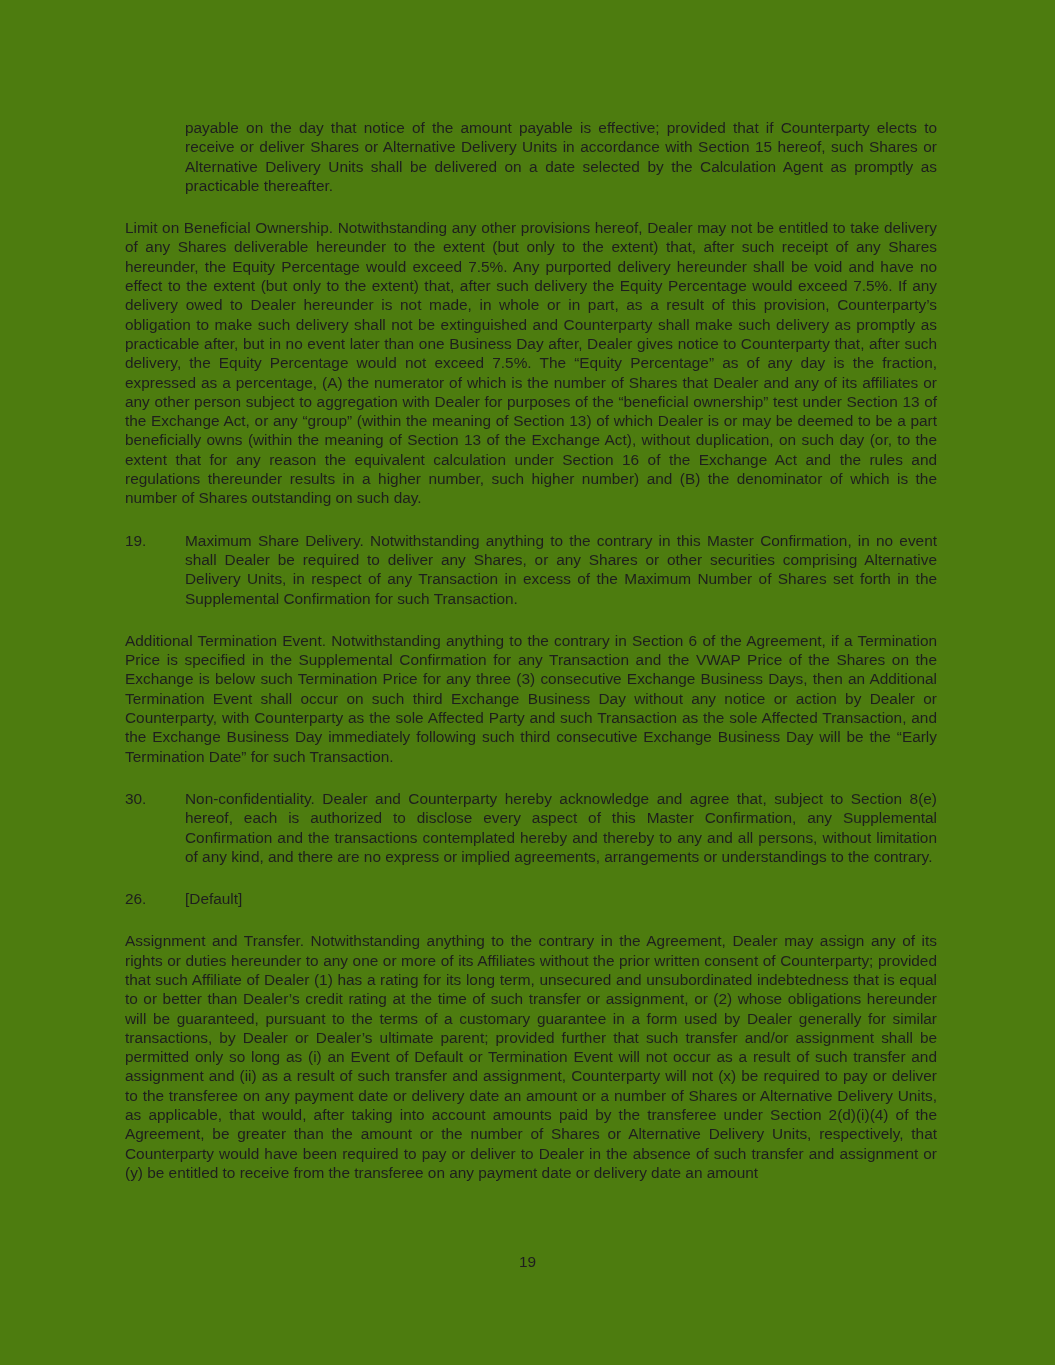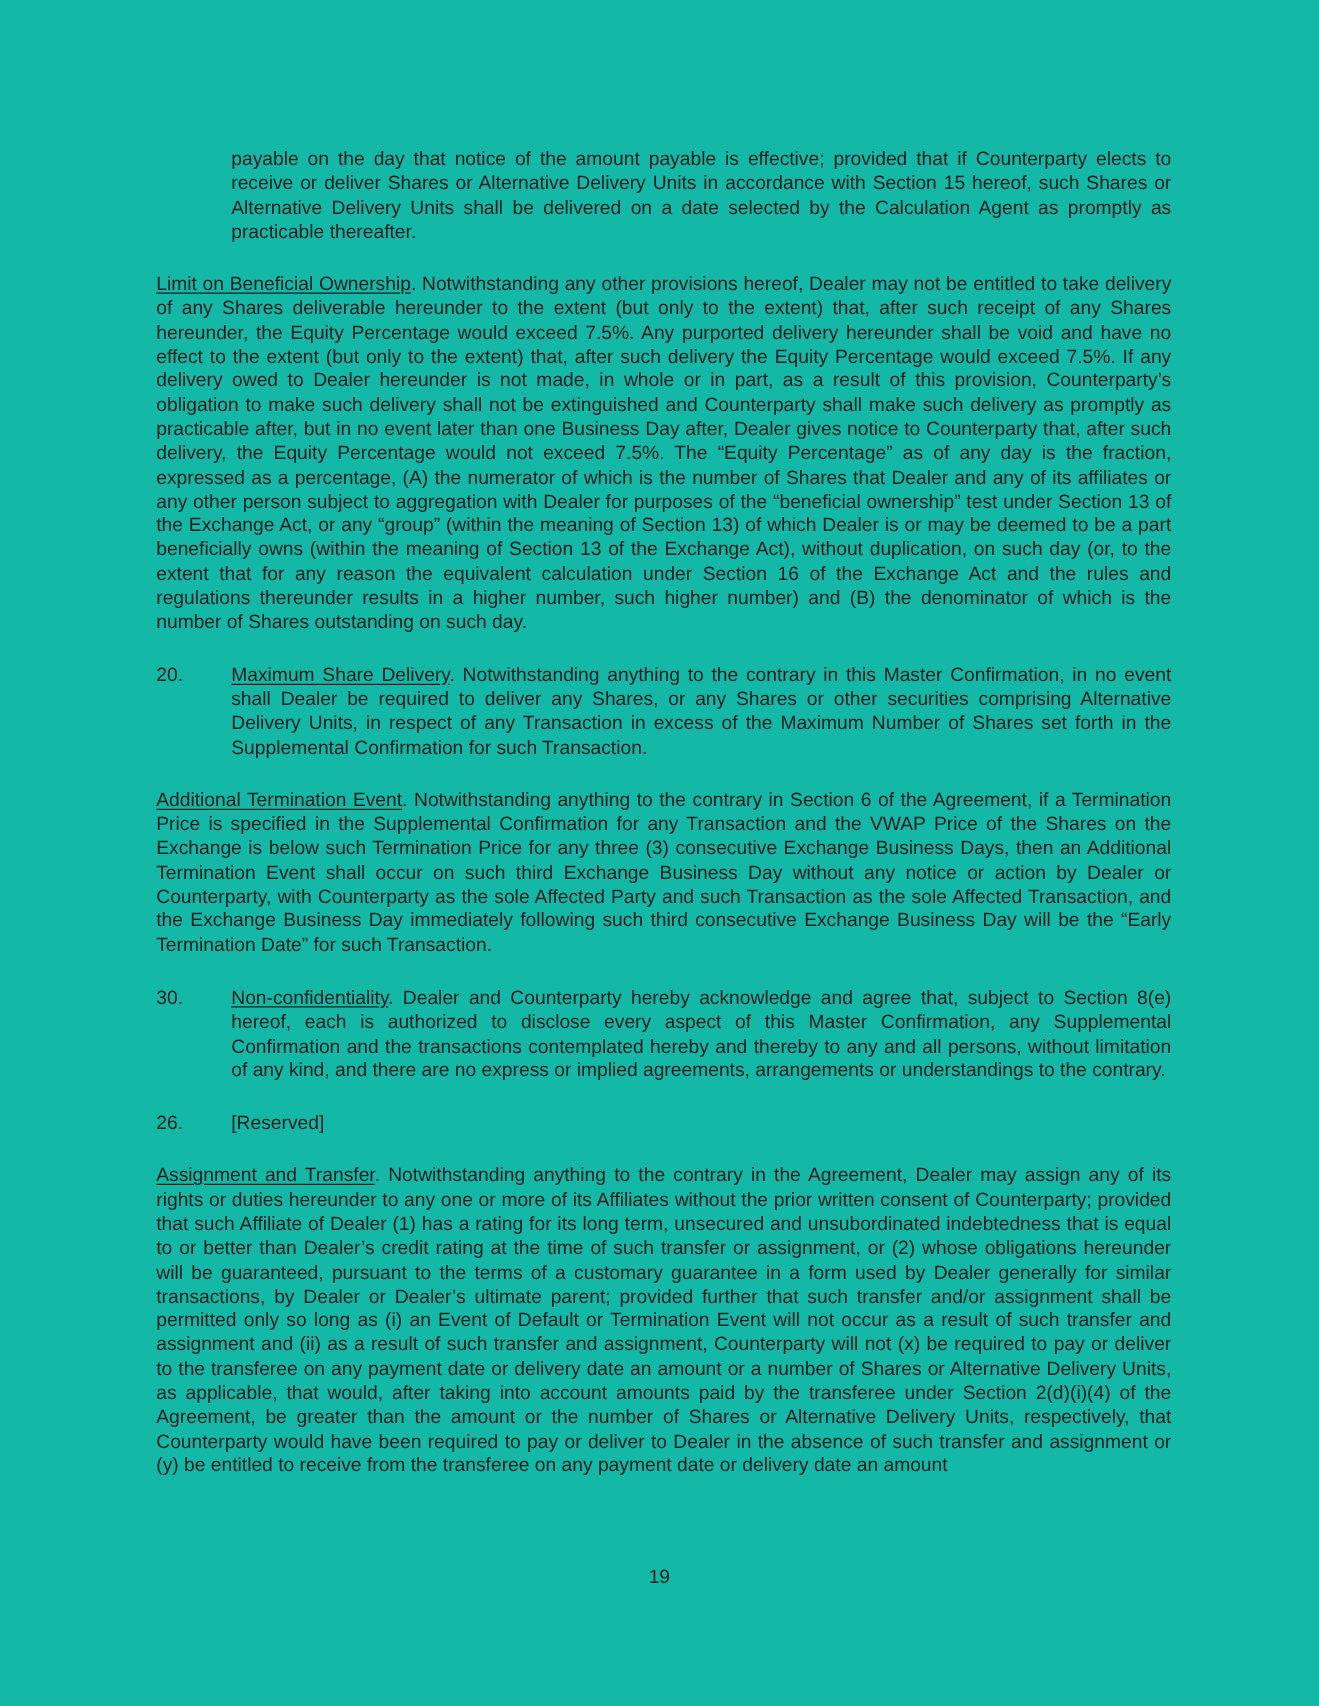--- a/index.html
+++ b/index.html
@@ -15,42 +15,41 @@
     line-height: 19.3px;
     color: #1e1e1e;
     -webkit-font-smoothing: antialiased;
   }
   .page {
     position: relative;
     width: 1055px;
     height: 1365px;
     box-sizing: border-box;
     padding: 118px 118px 0 125px;
-    background: #14b8a6;
+    background: #4d7c0f;
     overflow: hidden;
   }
   .intro {
     margin: 0 0 23px 60px;
     text-align: justify;
   }
   .section {
     display: flex;
     margin: 0 0 23px 0;
   }
   .section .num {
     flex: 0 0 60px;
     width: 60px;
   }
   .section .text {
     flex: 1 1 auto;
     margin: 0;
     text-align: justify;
   }
   .heading {
-    text-decoration: underline;
     text-underline-offset: 2px;
   }
   .page-number {
     position: absolute;
     top: 1252px;
     left: 0;
     width: 1055px;
     text-align: center;
   }
 </style>
@@ -59,36 +58,36 @@
 
 <div class="page">
 
   <p class="intro">payable on the day that notice of the amount payable is effective; provided that if Counterparty elects to receive or deliver Shares or Alternative Delivery Units in accordance with Section 15 hereof, such Shares or Alternative Delivery Units shall be delivered on a date selected by the Calculation Agent as promptly as practicable thereafter.</p>
 
   <div class="section">
     <p class="text"><span class="heading">Limit on Beneficial Ownership</span><span>.  </span><span>Notwithstanding any other provisions hereof, Dealer may not be entitled to take delivery of any Shares deliverable hereunder to the extent (but only to the extent) that, after such receipt of any Shares hereunder, the Equity Percentage would exceed 7.5%.  Any purported delivery hereunder shall be void and have no effect to the extent (but only to the extent) that, after such delivery the Equity Percentage would exceed 7.5%. If any delivery owed to Dealer hereunder is not made, in whole or in part, as a result of this provision, Counterparty’s obligation to make such delivery shall not be extinguished and Counterparty shall make such delivery as promptly as practicable after, but in no event later than one Business Day after, Dealer gives notice to Counterparty that, after such delivery, the Equity Percentage would not exceed 7.5%.  The “Equity Percentage” as of any day is the fraction, expressed as a percentage, (A) the numerator of which is the number of Shares that Dealer and any of its affiliates or any other person subject to aggregation with Dealer for purposes of the “beneficial ownership” test under Section 13 of the Exchange Act, or any “group” (within the meaning of Section 13) of which Dealer is or may be deemed to be a part beneficially owns (within the meaning of Section 13 of the Exchange Act), without duplication, on such day (or, to the extent that for any reason the equivalent calculation under Section 16 of the Exchange Act and the rules and regulations thereunder results in a higher number, such higher number) and (B) the denominator of which is the number of Shares outstanding on such day.</span></p>
   </div>
 
   <div class="section">
-    <div class="num">20.</div>
+    <div class="num">19.</div>
     <p class="text"><span class="heading">Maximum Share Delivery</span><span>.  </span><span>Notwithstanding anything to the contrary in this Master Confirmation, in no event shall Dealer be required to deliver any Shares, or any Shares or other securities comprising Alternative Delivery Units, in respect of any Transaction in excess of the Maximum Number of Shares set forth in the Supplemental Confirmation for such Transaction.</span></p>
   </div>
 
   <div class="section">
     <p class="text"><span class="heading">Additional Termination Event</span><span>.  </span><span>Notwithstanding anything to the contrary in Section 6 of the Agreement, if a Termination Price is specified in the Supplemental Confirmation for any Transaction and the VWAP Price of the Shares on the Exchange is below such Termination Price for any three (3) consecutive Exchange Business Days, then an Additional Termination Event shall occur on such third Exchange Business Day without any notice or action by Dealer or Counterparty, with Counterparty as the sole Affected Party and such Transaction as the sole Affected Transaction, and the Exchange Business Day immediately following such third consecutive Exchange Business Day will be the “Early Termination Date” for such Transaction.</span></p>
   </div>
 
   <div class="section">
     <div class="num">30.</div>
     <p class="text"><span class="heading">Non-confidentiality</span><span>.  </span><span>Dealer and Counterparty hereby acknowledge and agree that, subject to Section 8(e) hereof, each is authorized to disclose every aspect of this Master Confirmation, any Supplemental Confirmation and the transactions contemplated hereby and thereby to any and all persons, without limitation of any kind, and there are no express or implied agreements, arrangements or understandings to the contrary.</span></p>
   </div>
 
   <div class="section">
     <div class="num">26.</div>
-    <p class="text"><span class="heading"></span><span></span><span>[Reserved]</span></p>
+    <p class="text"><span class="heading"></span><span></span><span>[Default]</span></p>
   </div>
 
   <div class="section">
     <p class="text"><span class="heading">Assignment and Transfer</span><span>.  </span><span>Notwithstanding anything to the contrary in the Agreement, Dealer may assign any of its rights or duties hereunder to any one or more of its Affiliates without the prior written consent of Counterparty; provided that such Affiliate of Dealer (1) has a rating for its long term, unsecured and unsubordinated indebtedness that is equal to or better than Dealer’s credit rating at the time of such transfer or assignment, or (2) whose obligations hereunder will be guaranteed, pursuant to the terms of a customary guarantee in a form used by Dealer generally for similar transactions, by Dealer or Dealer’s ultimate parent; provided further that such transfer and/or assignment shall be permitted only so long as (i) an Event of Default or Termination Event will not occur as a result of such transfer and assignment and (ii) as a result of such transfer and assignment, Counterparty will not (x) be required to pay or deliver to the transferee on any payment date or delivery date an amount or a number of Shares or Alternative Delivery Units, as applicable, that would, after taking into account amounts paid by the transferee under Section 2(d)(i)(4) of the Agreement, be greater than the amount or the number of Shares or Alternative Delivery Units, respectively, that Counterparty would have been required to pay or deliver to Dealer in the absence of such transfer and assignment or (y) be entitled to receive from the transferee on any payment date or delivery date an amount</span></p>
   </div>
 
   <div class="page-number">19</div>
 
 </div>
 

